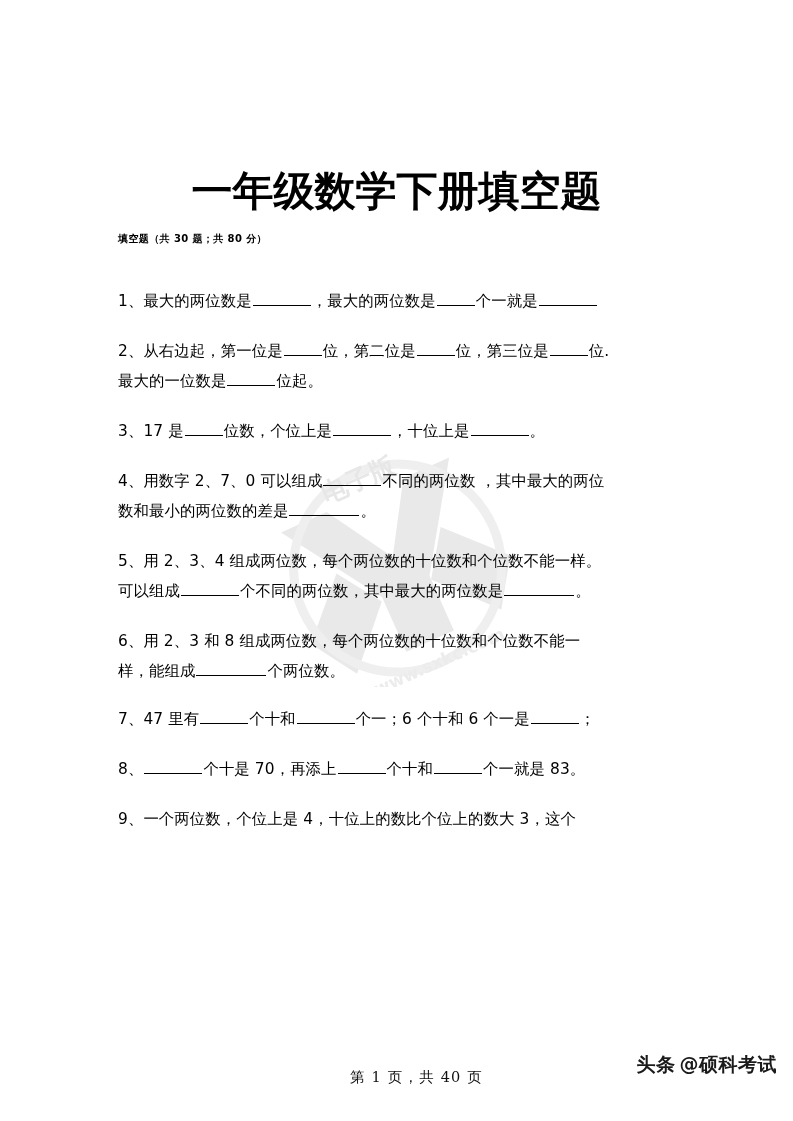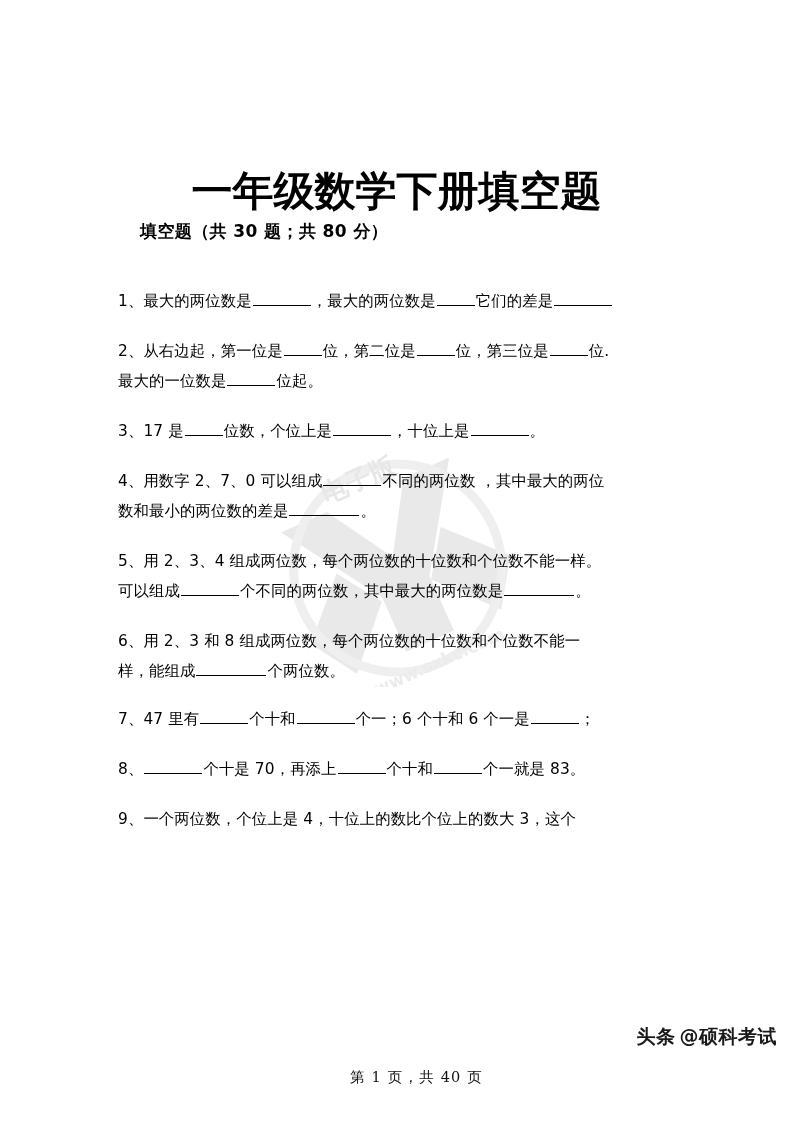--- a/index.html
+++ b/index.html
@@ -50,27 +50,26 @@
     line-height: 1.12;
     color: #000;
     z-index: 2;
     font-family: "DejaVu Sans", "Liberation Sans", sans-serif;
   }
 
   
   .section-heading {
     position: absolute;
     left: 118px;
-    top: 220px;
-    font-size: 17px;
+    top: 232px;
+    font-size: 10px;
     font-weight: 700;
     letter-spacing: 0.4px;
     color: #000;
     z-index: 2;
-    margin-left: 22px;
   }
 
   
   .questions {
     position: absolute;
     left: 118px;
     top: 286px;
     width: 562px;
     z-index: 2;
   }
@@ -117,21 +116,21 @@
     color: #111;
     letter-spacing: 1.2px;
     z-index: 2;
     padding-left: 40px;
   }
 
   
   .brand {
     position: absolute;
     right: 16px;
-    top: 1024px;
+    top: 1052px;
     display: flex;
     align-items: center;
     gap: 4px;
     font-size: 19px;
     font-weight: 700;
     color: #1a1a1a;
     letter-spacing: 0.5px;
     z-index: 3;
   }
 </style>
@@ -156,21 +155,21 @@
       </g>
     </svg>
   </div>
 
   <h1 class="doc-title">一年级数学下册填空题</h1>
 
   <div class="section-heading">填空题（共 30 题；共 80 分）</div>
 
   <div class="questions" id="questions-container">
       <div class="q-block">
-        <div class="q-line"><span>1、最大的两位数是</span><span class="blank b-l"></span><span>，最大的两位数是</span><span class="blank b-s"></span><span>它们的差是</span><span class="blank b-l"></span></div>
+        <div class="q-line"><span>1、最大的两位数是</span><span class="blank b-l"></span><span>，最大的两位数是</span><span class="blank b-s"></span><span>个一就是</span><span class="blank b-l"></span></div>
       </div>
       <div class="q-block">
         <div class="q-line"><span>2、从右边起，第一位是</span><span class="blank b-s"></span><span>位，第二位是</span><span class="blank b-s"></span><span>位，第三位是</span><span class="blank b-s"></span><span>位.</span></div>
         <div class="q-line"><span>最大的一位数是</span><span class="blank b-m"></span><span>位起。</span></div>
       </div>
       <div class="q-block">
         <div class="q-line"><span>3、17 是</span><span class="blank b-s"></span><span>位数，个位上是</span><span class="blank b-l"></span><span>，十位上是</span><span class="blank b-l"></span><span>。</span></div>
       </div>
       <div class="q-block">
         <div class="q-line"><span>4、用数字 2、7、0 可以组成</span><span class="blank b-l"></span><span>不同的两位数 ，其中最大的两位</span></div>

